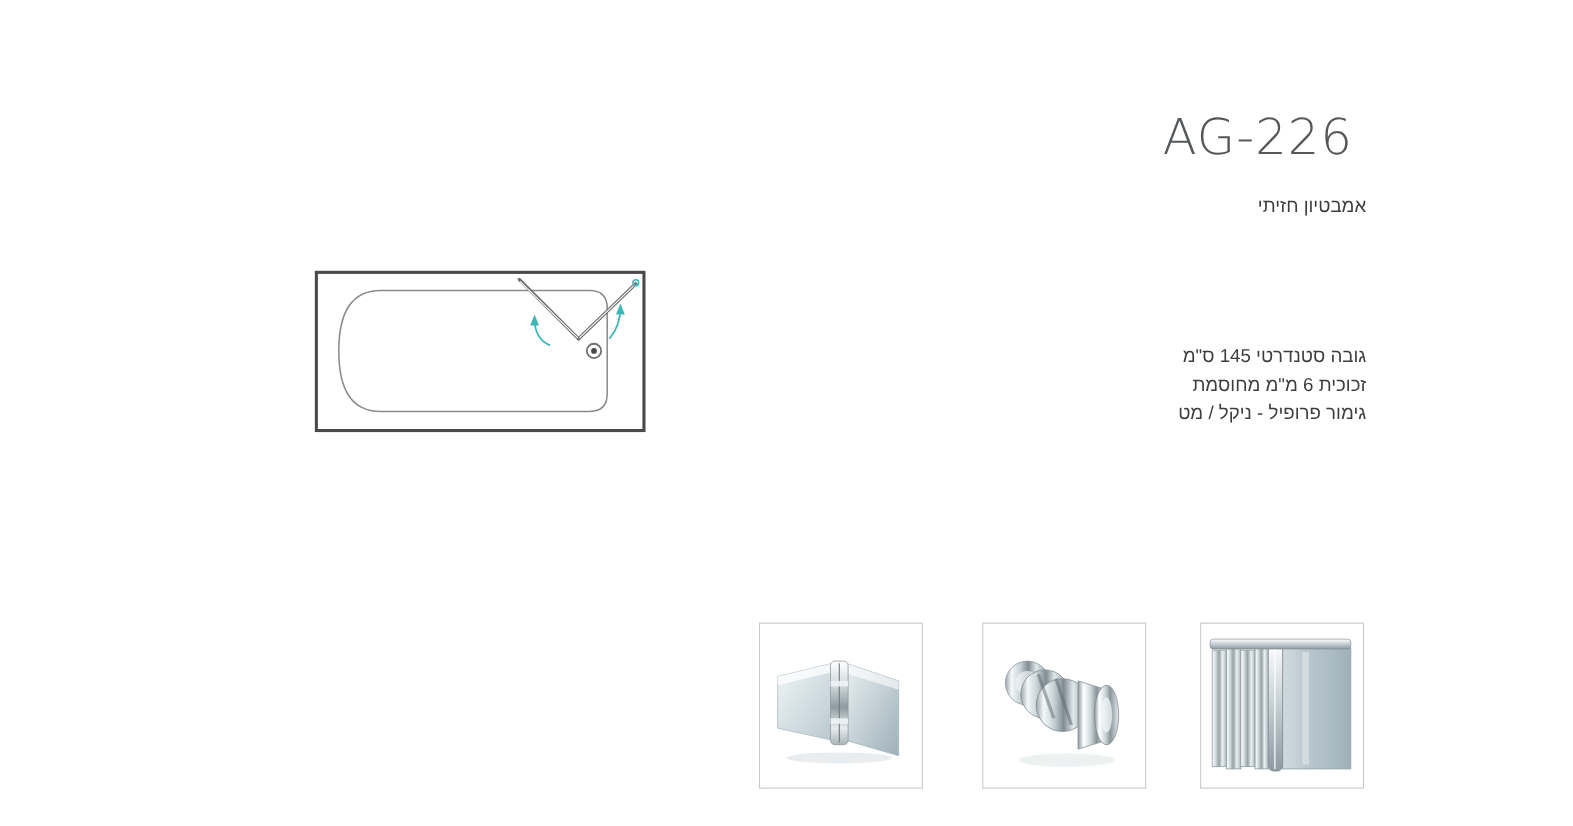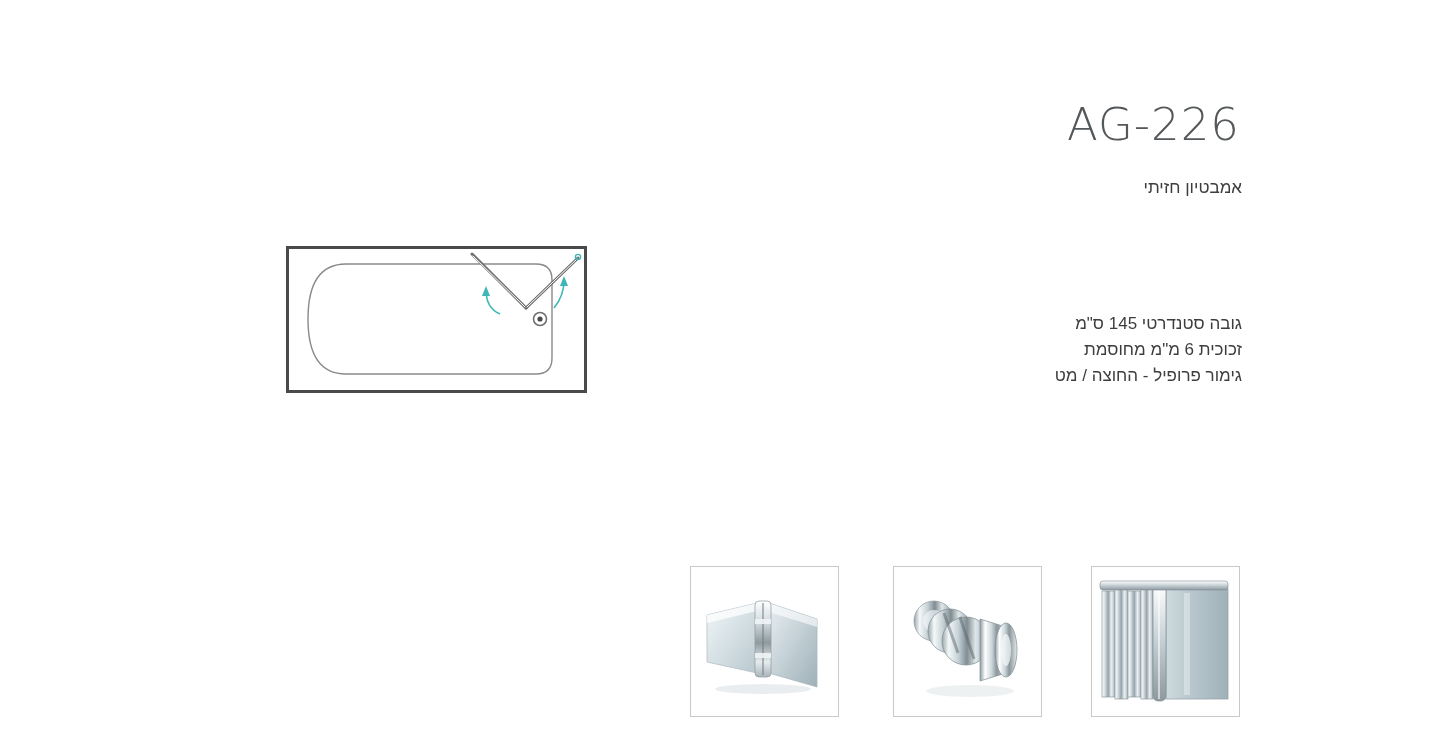--- a/index.html
+++ b/index.html
@@ -12,21 +12,21 @@
     background: #ffffff;
     font-family: "Liberation Sans", sans-serif;
     position: relative;
     overflow: hidden;
     color: #3a3a3a;
   }
 
   
   .product-code {
     position: absolute;
-    right: 190px;
+    right: 200px;
     top: 98px;
     font-size: 45px;
     font-weight: 300;
     letter-spacing: 1px;
     color: #55585a;
     font-family: "DejaVu Sans", sans-serif;
     white-space: nowrap;
   }
 
   
@@ -91,21 +91,21 @@
 
 <div class="product-code">AG-226</div>
 
 <div class="title-block">
   <div>אמבטיון חזיתי</div>
 </div>
 
 <div class="specs-block">
   <div>גובה סטנדרטי 145 ס"מ</div>
   <div>זכוכית 6 מ"מ מחוסמת</div>
-  <div>גימור פרופיל - החוצה / מט</div>
+  <div>גימור פרופיל - ניקל / מט</div>
 </div>
 
 <div class="drawing">
   <svg width="301" height="147" viewBox="0 0 301 147" xmlns="http://www.w3.org/2000/svg">
 
     <g>
       <rect x="1.5" y="1.5" width="298" height="144" fill="none" stroke="#4a4a4a" stroke-width="3"></rect>
     </g>
 
     <rect x="7" y="7" width="287" height="133" fill="#ffffff" stroke="none"></rect>

